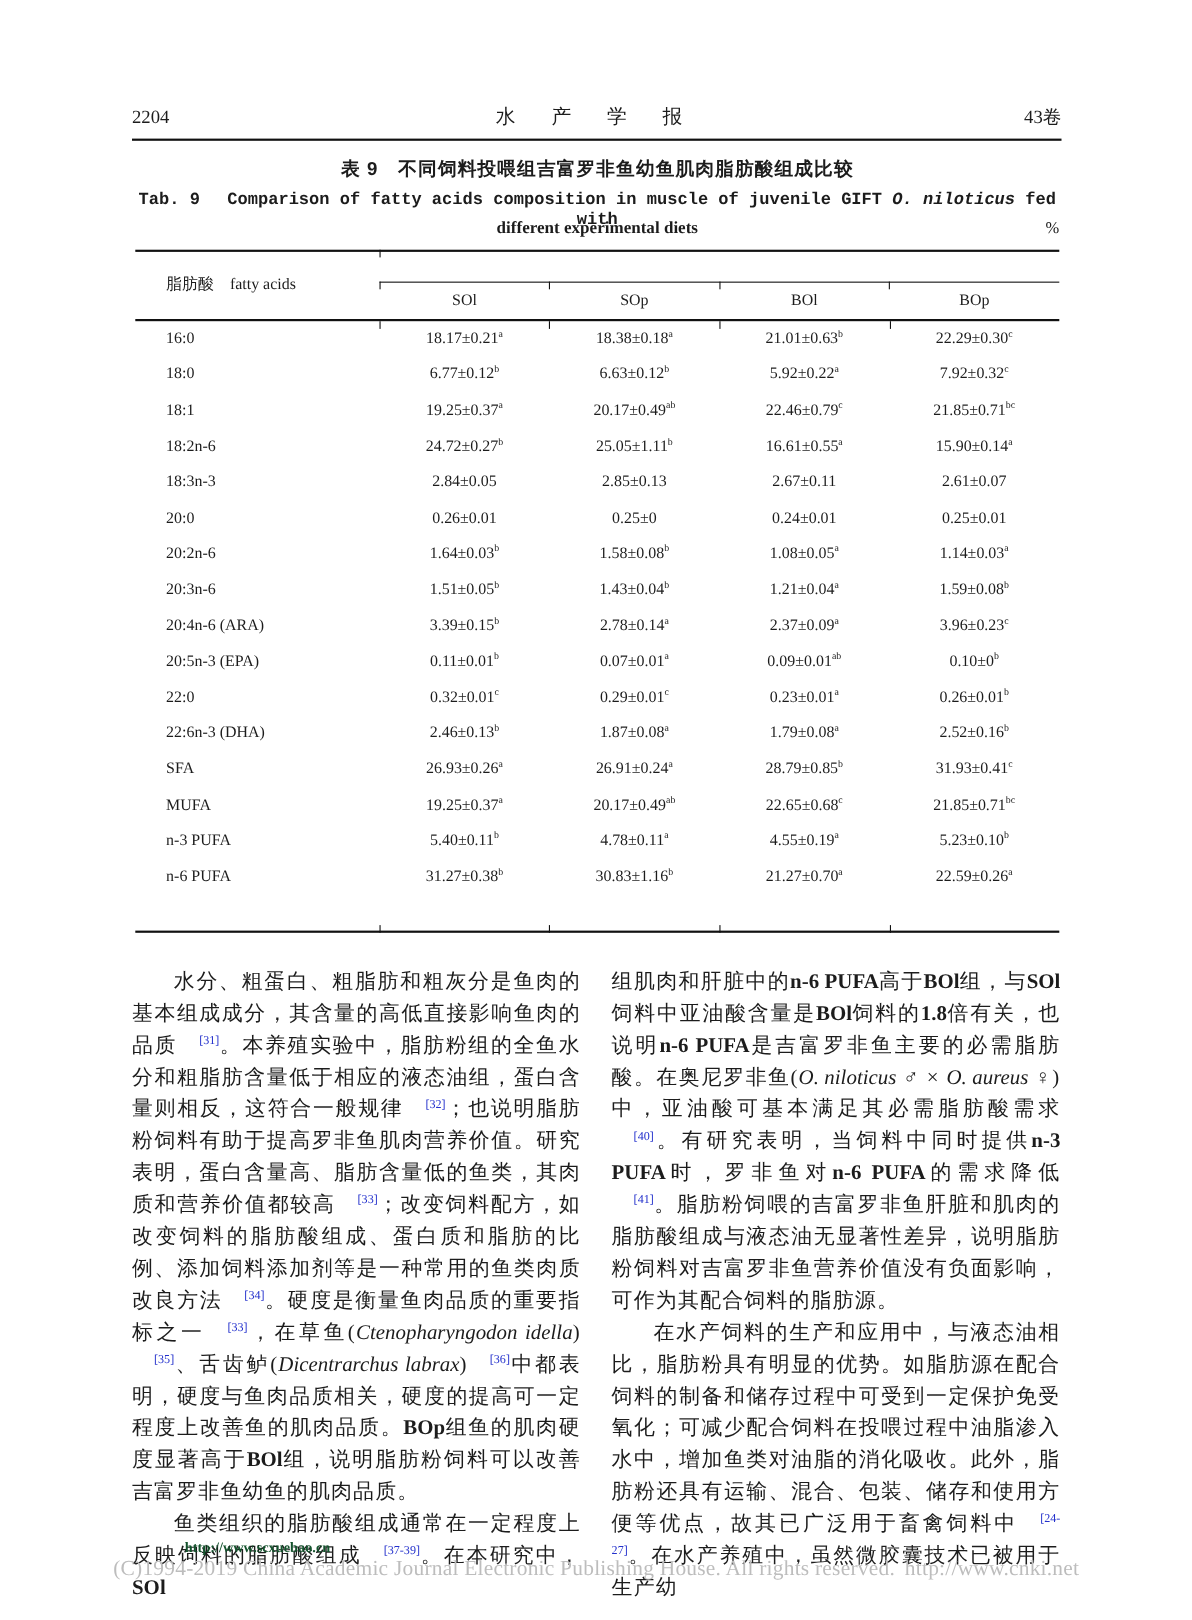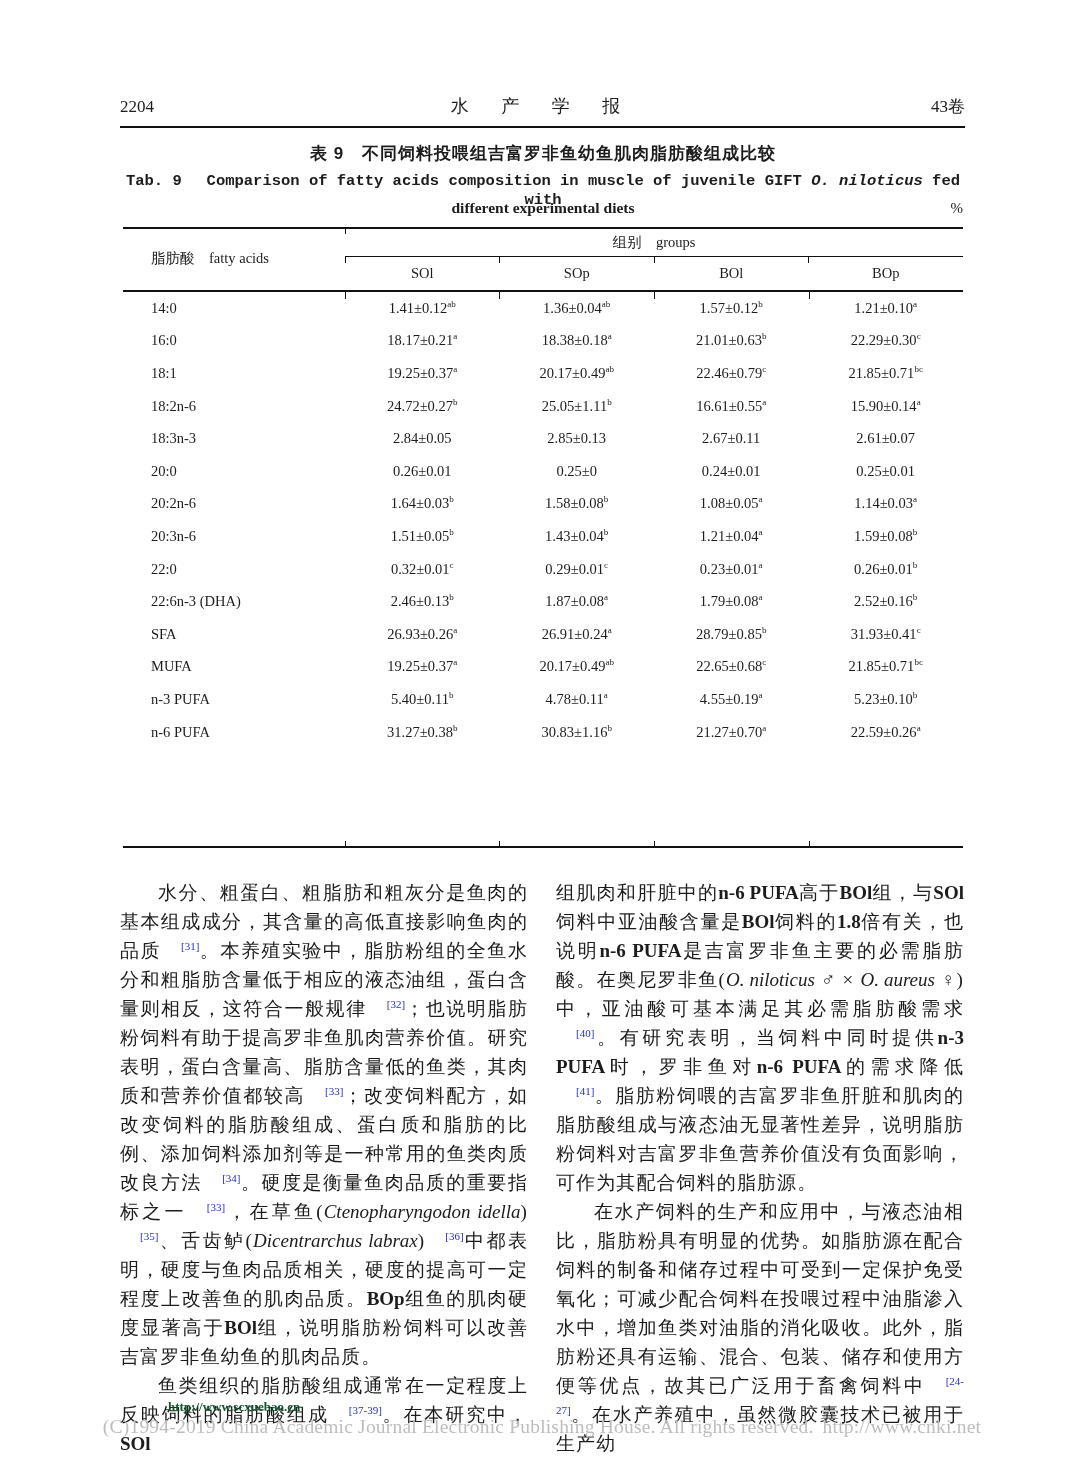--- a/index.html
+++ b/index.html
@@ -111,55 +111,54 @@
   <div class="tbl-title-en2">
     <span>different experimental diets</span>
     <span class="tbl-unit">%</span>
   </div>
 
   <div class="ftable">
     <div class="rule rule-top">
       <span class="tick" style="left:26.43%;top:0;"></span>
     </div>
     <div class="hdr-left">脂肪酸　fatty acids</div>
-    <div class="hdr-groups">组别　groups</div>
     <div class="rule rule-mid">
       <span class="tick" style="left:0;top:0;"></span>
       <span class="tick" style="left:25%;top:0;"></span>
       <span class="tick" style="left:50%;top:0;"></span>
       <span class="tick" style="left:75%;top:0;"></span>
     </div>
     <div class="hdr-groupnames">
       <span>SOl</span>
       <span>SOp</span>
       <span>BOl</span>
       <span>BOp</span>
     </div>
     <div class="rule rule-hdr">
       <span class="tick" style="left:26.43%;top:2px;"></span>
       <span class="tick" style="left:44.82%;top:2px;"></span>
       <span class="tick" style="left:63.21%;top:2px;"></span>
       <span class="tick" style="left:81.61%;top:2px;"></span>
     </div>
     <div class="tbody" id="table-body">
         <div class="trow">
-          <div class="tname">14:0</div>
-          <div class="tcell">1.41±0.12<sup>ab</sup></div>
-          <div class="tcell">1.36±0.04<sup>ab</sup></div>
-          <div class="tcell">1.57±0.12<sup>b</sup></div>
-          <div class="tcell">1.21±0.10<sup>a</sup></div>
-        </div>
-        <div class="trow">
           <div class="tname">16:0</div>
           <div class="tcell">18.17±0.21<sup>a</sup></div>
           <div class="tcell">18.38±0.18<sup>a</sup></div>
           <div class="tcell">21.01±0.63<sup>b</sup></div>
           <div class="tcell">22.29±0.30<sup>c</sup></div>
         </div>
         <div class="trow">
+          <div class="tname">18:0</div>
+          <div class="tcell">6.77±0.12<sup>b</sup></div>
+          <div class="tcell">6.63±0.12<sup>b</sup></div>
+          <div class="tcell">5.92±0.22<sup>a</sup></div>
+          <div class="tcell">7.92±0.32<sup>c</sup></div>
+        </div>
+        <div class="trow">
           <div class="tname">18:1</div>
           <div class="tcell">19.25±0.37<sup>a</sup></div>
           <div class="tcell">20.17±0.49<sup>ab</sup></div>
           <div class="tcell">22.46±0.79<sup>c</sup></div>
           <div class="tcell">21.85±0.71<sup>bc</sup></div>
         </div>
         <div class="trow">
           <div class="tname">18:2n-6</div>
           <div class="tcell">24.72±0.27<sup>b</sup></div>
           <div class="tcell">25.05±1.11<sup>b</sup></div>
@@ -186,20 +185,34 @@
           <div class="tcell">1.58±0.08<sup>b</sup></div>
           <div class="tcell">1.08±0.05<sup>a</sup></div>
           <div class="tcell">1.14±0.03<sup>a</sup></div>
         </div>
         <div class="trow">
           <div class="tname">20:3n-6</div>
           <div class="tcell">1.51±0.05<sup>b</sup></div>
           <div class="tcell">1.43±0.04<sup>b</sup></div>
           <div class="tcell">1.21±0.04<sup>a</sup></div>
           <div class="tcell">1.59±0.08<sup>b</sup></div>
+        </div>
+        <div class="trow">
+          <div class="tname">20:4n-6 (ARA)</div>
+          <div class="tcell">3.39±0.15<sup>b</sup></div>
+          <div class="tcell">2.78±0.14<sup>a</sup></div>
+          <div class="tcell">2.37±0.09<sup>a</sup></div>
+          <div class="tcell">3.96±0.23<sup>c</sup></div>
+        </div>
+        <div class="trow">
+          <div class="tname">20:5n-3 (EPA)</div>
+          <div class="tcell">0.11±0.01<sup>b</sup></div>
+          <div class="tcell">0.07±0.01<sup>a</sup></div>
+          <div class="tcell">0.09±0.01<sup>ab</sup></div>
+          <div class="tcell">0.10±0<sup>b</sup></div>
         </div>
         <div class="trow">
           <div class="tname">22:0</div>
           <div class="tcell">0.32±0.01<sup>c</sup></div>
           <div class="tcell">0.29±0.01<sup>c</sup></div>
           <div class="tcell">0.23±0.01<sup>a</sup></div>
           <div class="tcell">0.26±0.01<sup>b</sup></div>
         </div>
         <div class="trow">
           <div class="tname">22:6n-3 (DHA)</div>

